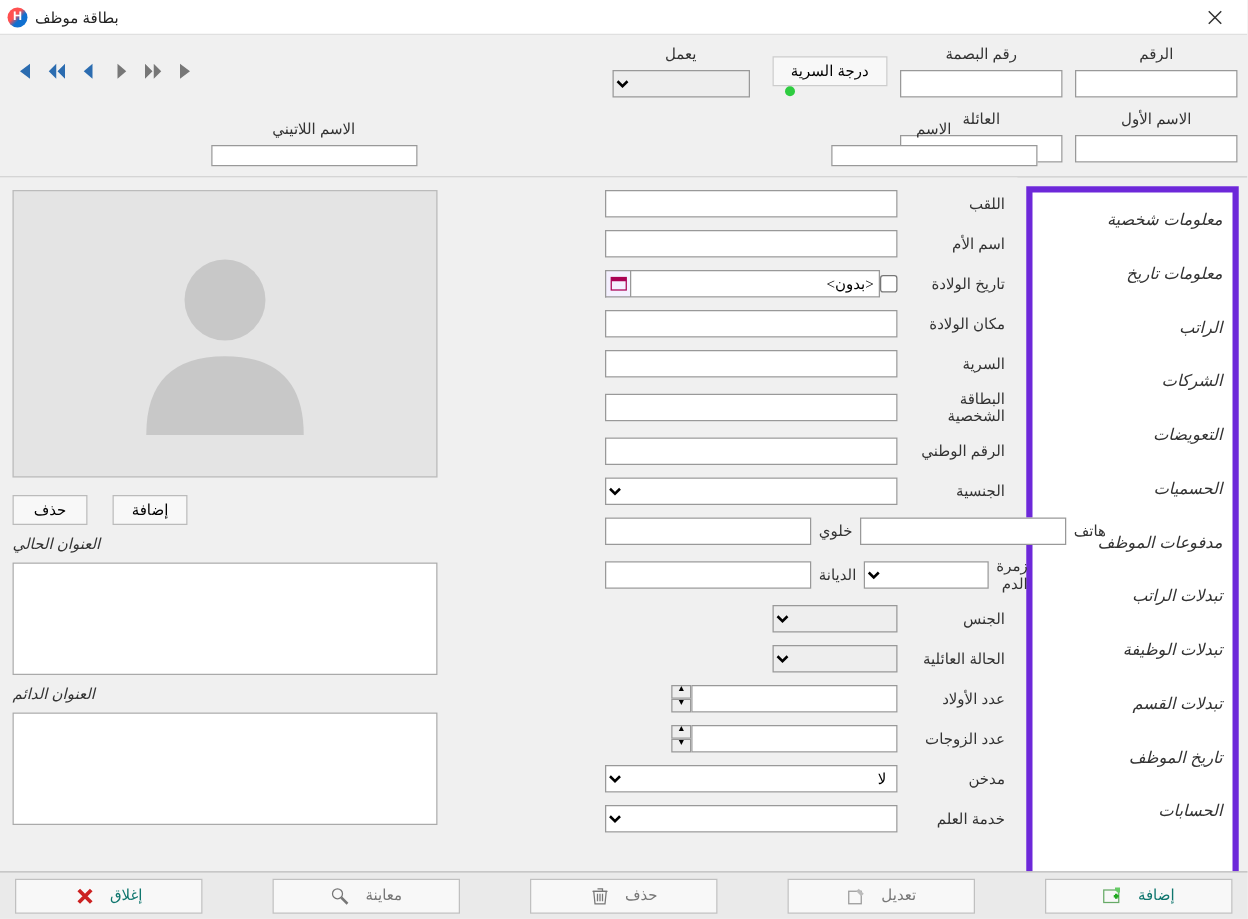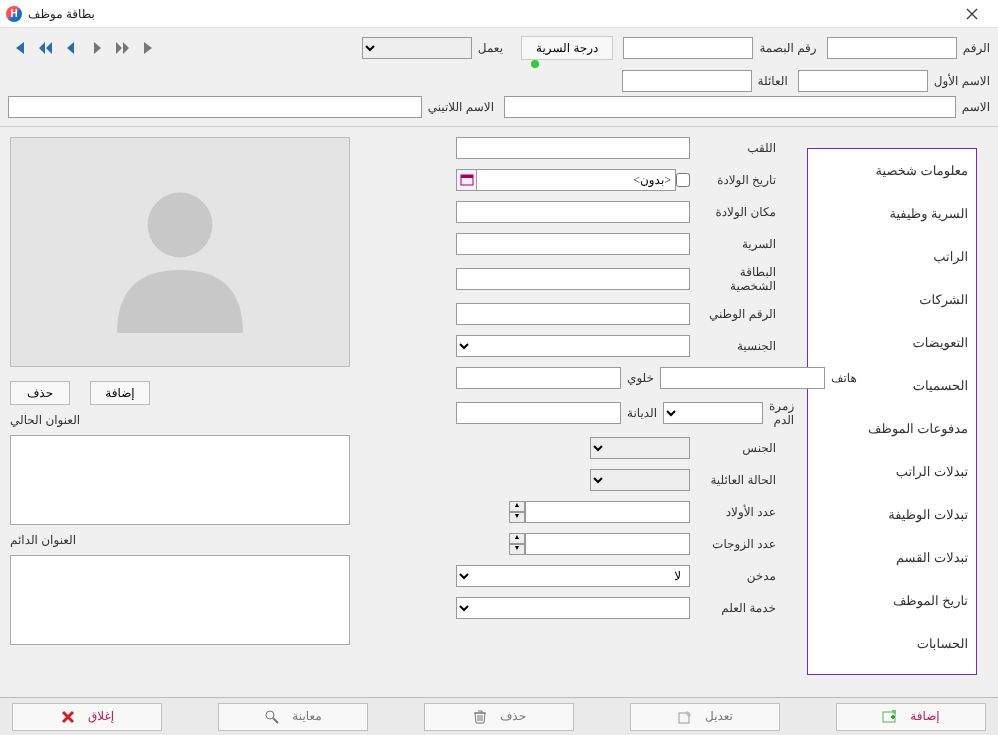--- a/index.html
+++ b/index.html
@@ -45,21 +45,21 @@
   display: flex;
   flex-direction: column;
   gap: 10px;
   direction: rtl;
 }
 .top-row {
   display: flex;
   align-items: center;
   gap: 10px;
 }
-.field-pair { display: flex; align-items: center; gap: 6px; }
+.field-pair { display: flex; align-items: center; gap: 6px; flex-direction: column; }
 .field-pair label { color: #333; font-size: 12px; white-space: nowrap; }
 .field-pair input, .field-pair select {
   height: 22px;
   border: 1px solid #999;
   background: #fff;
   padding: 0 4px;
   font-family: Tahoma;
   font-size: 12px;
 }
 
@@ -78,24 +78,25 @@
 
 .main-area {
   display: flex;
   height: 570px;
   background: #f0f0f0;
   border-top: 1px solid #ccc;
 }
 .sidebar {
   width: 170px;
   background: #fff;
-  border: 1px solid #6d28d9;
-  margin: 21px;
+  border: 5px solid #6d28d9;
+  margin: 7px;
   overflow-y: scroll;
   direction: rtl;
+  font-style: italic;
 }
 .sidebar li {
   list-style: none;
   padding: 14px 8px;
   font-size: 13px;
   color: #333;
   cursor: pointer;
 }
 .content {
   flex: 1;
@@ -118,21 +119,21 @@
   border: 1px solid #bbb;
   display: flex; align-items: center; justify-content: center;
 }
 .avatar-svg { width: 180px; height: 180px; }
 .photo-btns { display: flex; gap: 20px; padding: 6px 40px 0 0; align-self: flex-end; }
 .photo-btns button {
   width: 60px; height: 24px;
   background: #f8f8f8; border: 1px solid #bbb;
   font-family: Tahoma; font-size: 12px; cursor: pointer;
 }
-.section-label { font-size: 12px; color: #333; align-self: flex-end; padding-right: 6px; }
+.section-label { font-size: 12px; color: #333; align-self: flex-end; padding-right: 6px; font-style: italic; }
 .textarea-box {
   width: 340px; height: 90px;
   background: #fff; border: 1px solid #aaa;
   resize: none;
   font-family: Tahoma; font-size: 12px;
   padding: 4px;
 }
 .form-row {
   display: flex; align-items: center; gap: 6px; justify-content: flex-end;
 }
@@ -172,21 +173,21 @@
   direction: rtl;
 }
 .bottom-btn {
   width: 150px; height: 28px;
   background: #f8f8f8; border: 1px solid #c0c0c0;
   display: flex; align-items: center; justify-content: center; gap: 12px;
   cursor: pointer;
   font-family: Tahoma; font-size: 12px;
   color: #777;
 }
-.bottom-btn.enabled { color: #be185d; }
+.bottom-btn.enabled { color: #0f766e; }
 .bottom-btn .ico { width: 16px; height: 16px; display: inline-flex; align-items: center; justify-content: center; }
 .bottom-btn .ico svg { width: 16px; height: 16px; }
 
 
 .nav-group { display: flex; gap: 4px; direction: ltr; }
 </style>
 </head>
 <body>
 
 <div class="titlebar">
@@ -274,21 +275,21 @@
     <label>الاسم اللاتيني</label>
     <input type="text" style="flex: 1 1 0%;">
   </div>
 </div>
 
 <div class="main-area">
 
   <div class="sidebar">
     <ul>
       <li>معلومات شخصية</li>
-      <li>السرية وظيفية</li>
+      <li>معلومات تاريخ</li>
       <li>الراتب</li>
       <li>الشركات</li>
       <li>التعويضات</li>
       <li>الحسميات</li>
       <li>مدفوعات الموظف</li>
       <li>تبدلات الراتب</li>
       <li>تبدلات الوظيفة</li>
       <li>تبدلات القسم</li>
       <li>تاريخ الموظف</li>
       <li>الحسابات</li>
@@ -296,20 +297,24 @@
   </div>
 
   <div class="content">
 
     <div class="content-right">
       <div class="form-row">
           <label>اللقب</label>
           <input type="text" style="">
         </div>
       <div class="form-row">
+          <label>اسم الأم</label>
+          <input type="text" style="">
+        </div>
+      <div class="form-row">
         <label>تاريخ الولادة</label>
         <div class="dob-wrap">
           <input type="checkbox" class="dob-chk" style="">
           <input type="text" class="dob-input" value="&lt;بدون&gt;" style="">
           <span class="dob-cal">
             <svg viewBox="0 0 14 14">
                 <rect x="1" y="2" width="12" height="10" fill="none" stroke="#a05" stroke-width="1"></rect>
                 <rect x="1" y="2" width="12" height="3" fill="#a05"></rect>
               </svg>
           </span>

